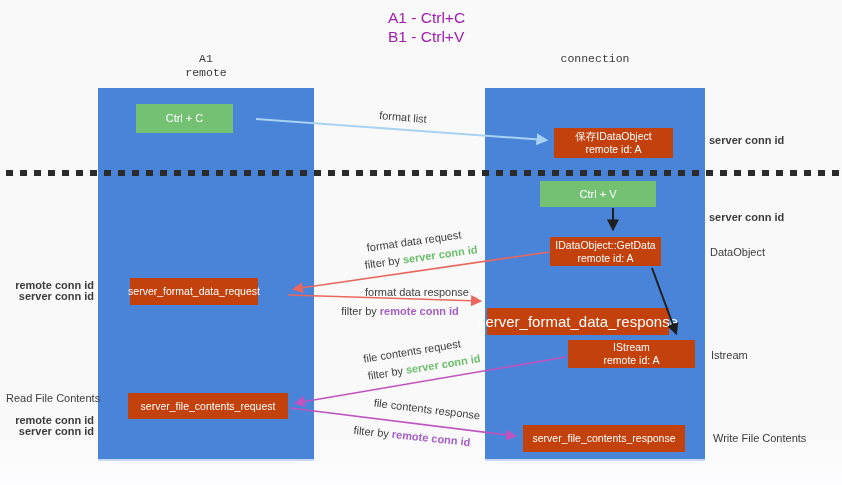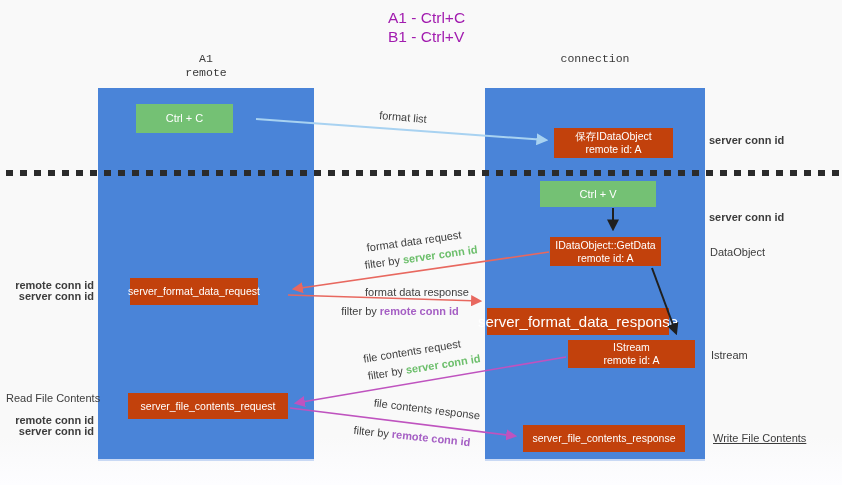--- a/index.html
+++ b/index.html
@@ -149,21 +149,21 @@
 
   <div class="edge-label" style="left:412px; top:436px; transform:translate(-50%,-50%) rotate(6deg);">
     <span>filter by</span>
     <span class="purple-txt">remote conn id</span>
   </div>
 
   <div class="side-label green-txt" style="left:709px; top:134px;">server conn id</div>
   <div class="side-label green-txt" style="left:709px; top:211px;">server conn id</div>
   <div class="side-label" style="left:710px; top:246px;">DataObject</div>
   <div class="side-label" style="left:711px; top:349px;">Istream</div>
-  <div class="side-label" style="left:713px; top:432px;text-decoration:underline;">Write File Contents</div>
+  <div class="side-label" style="left:713px; top:432px;">Write File Contents</div>
 
   <div class="side-label alignr purple-txt" style="top:279px;">remote conn id</div>
   <div class="side-label alignr green-txt" style="top:290px;">server conn id</div>
   <div class="side-label" style="left:6px; top:392px;">Read File Contents</div>
   <div class="side-label alignr purple-txt" style="top:414px;">remote conn id</div>
   <div class="side-label alignr green-txt" style="top:425px;">server conn id</div>
 
   <svg class="overlay" width="842" height="485" viewBox="0 0 842 485">
     <defs>
       <marker id="m-blue" viewBox="0 0 10 10" refX="8" refY="5" markerWidth="6" markerHeight="6" orient="auto">

